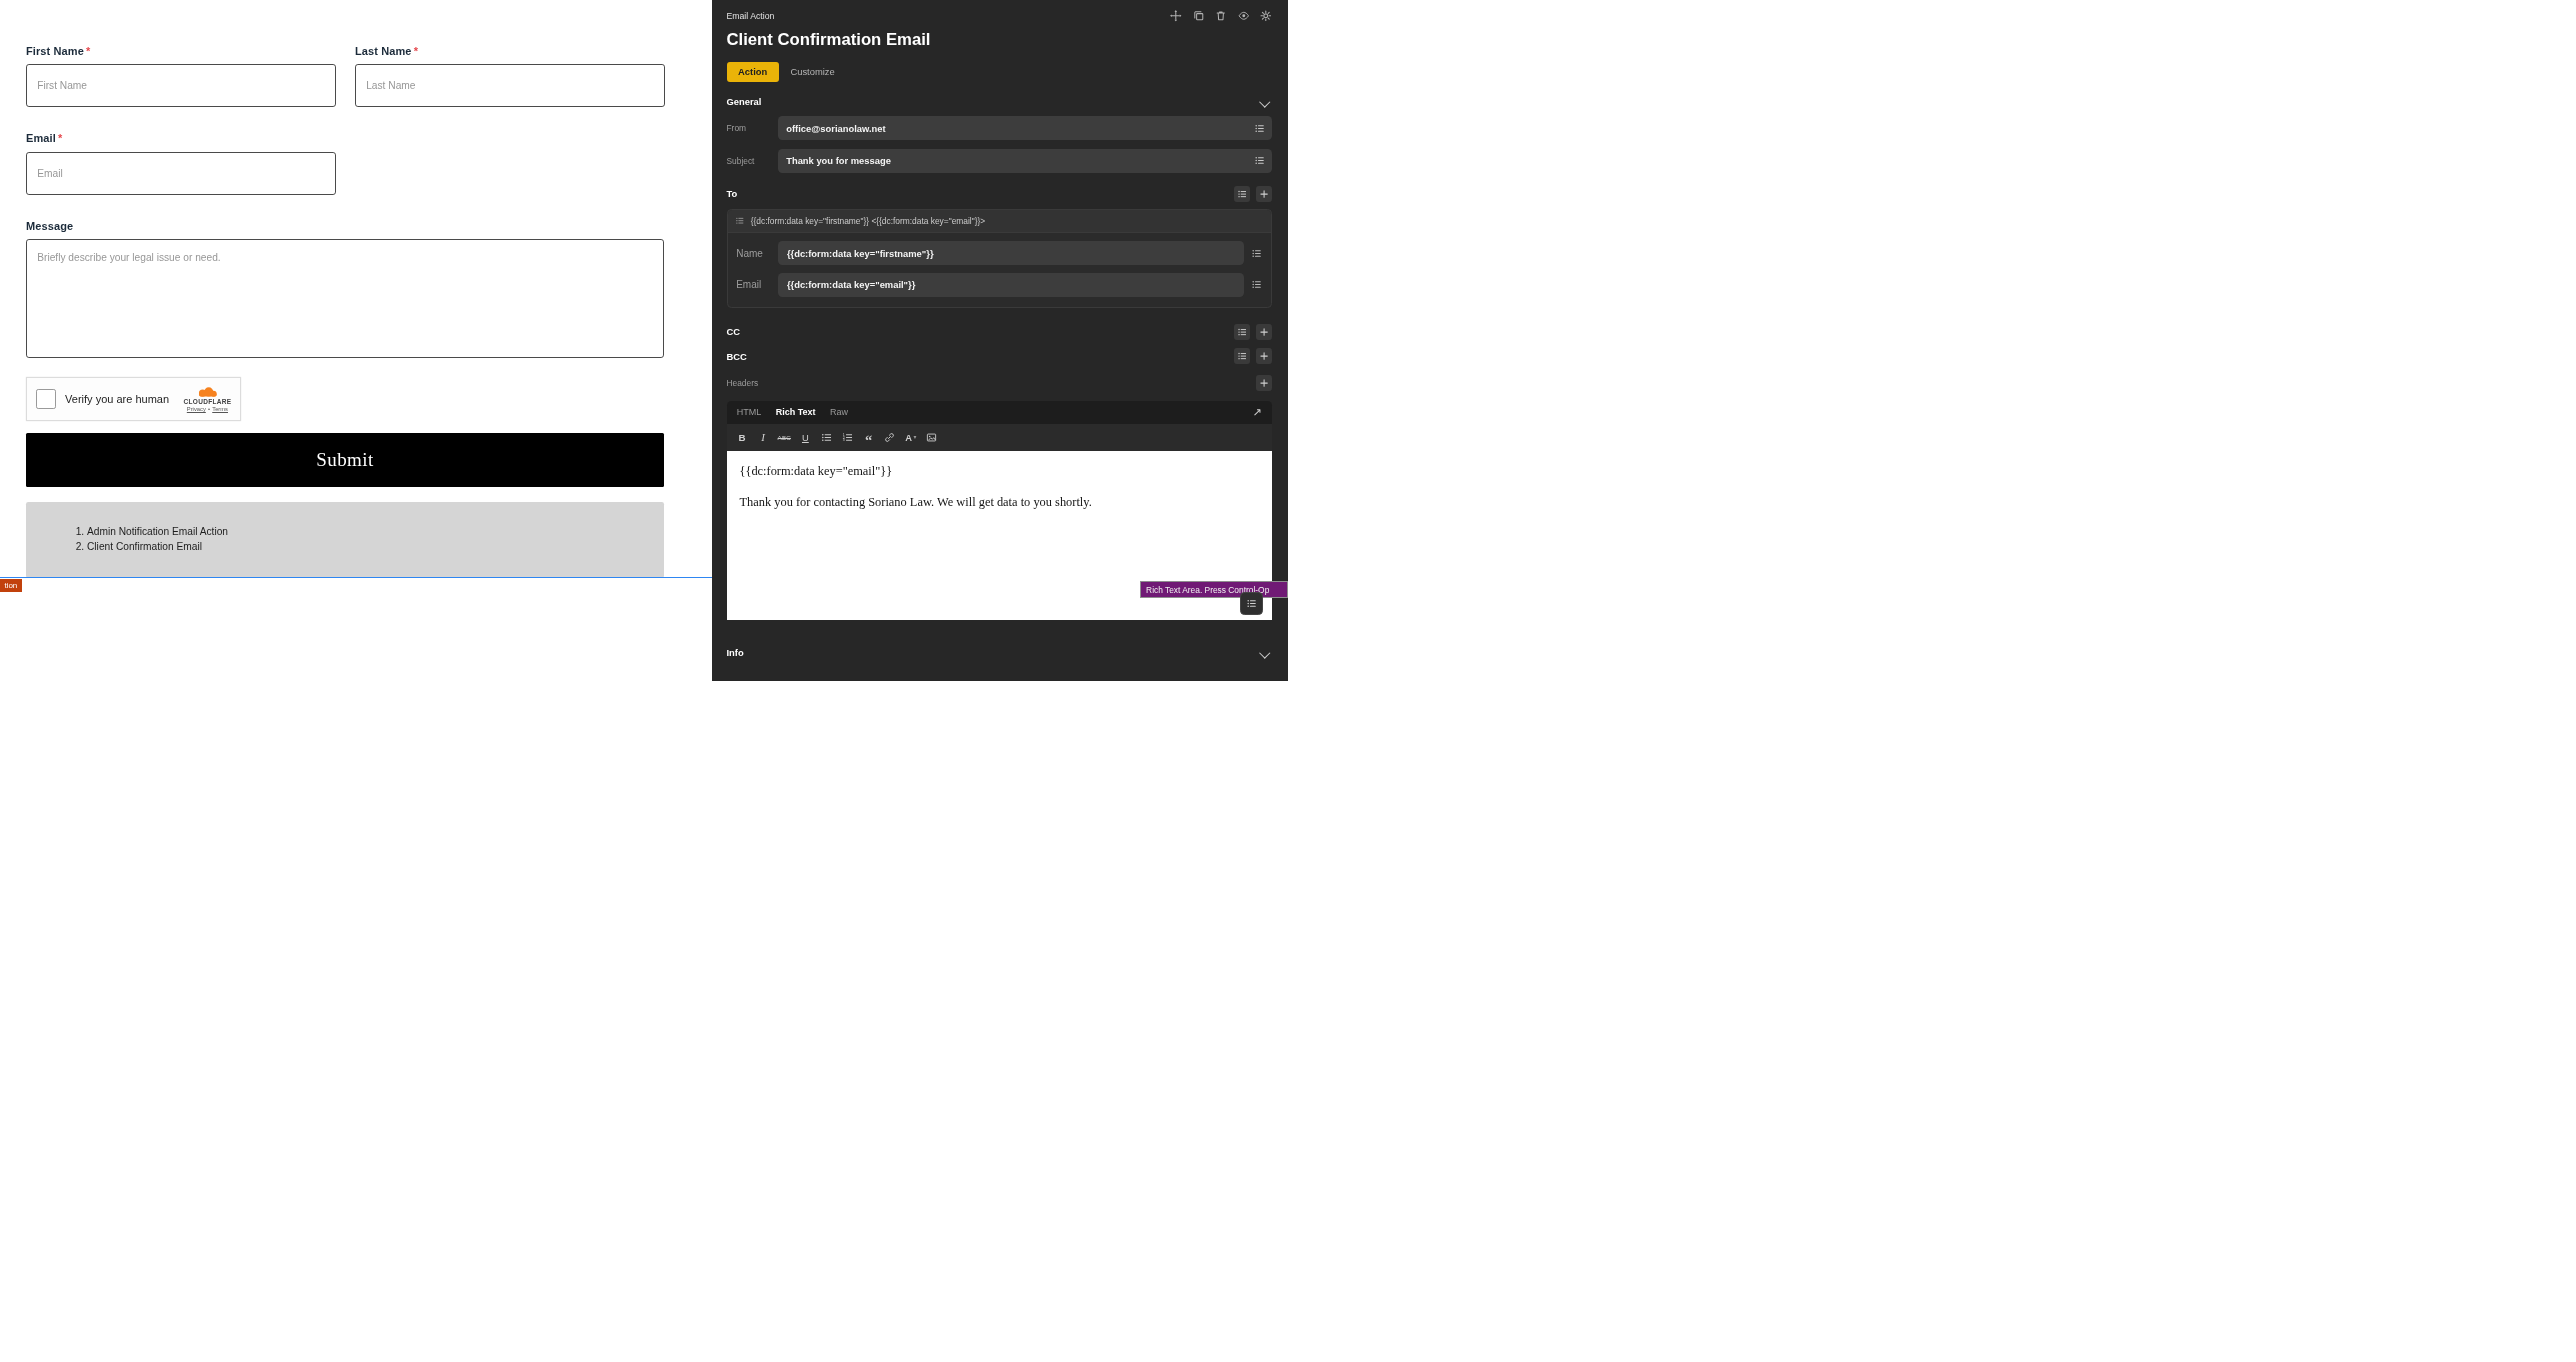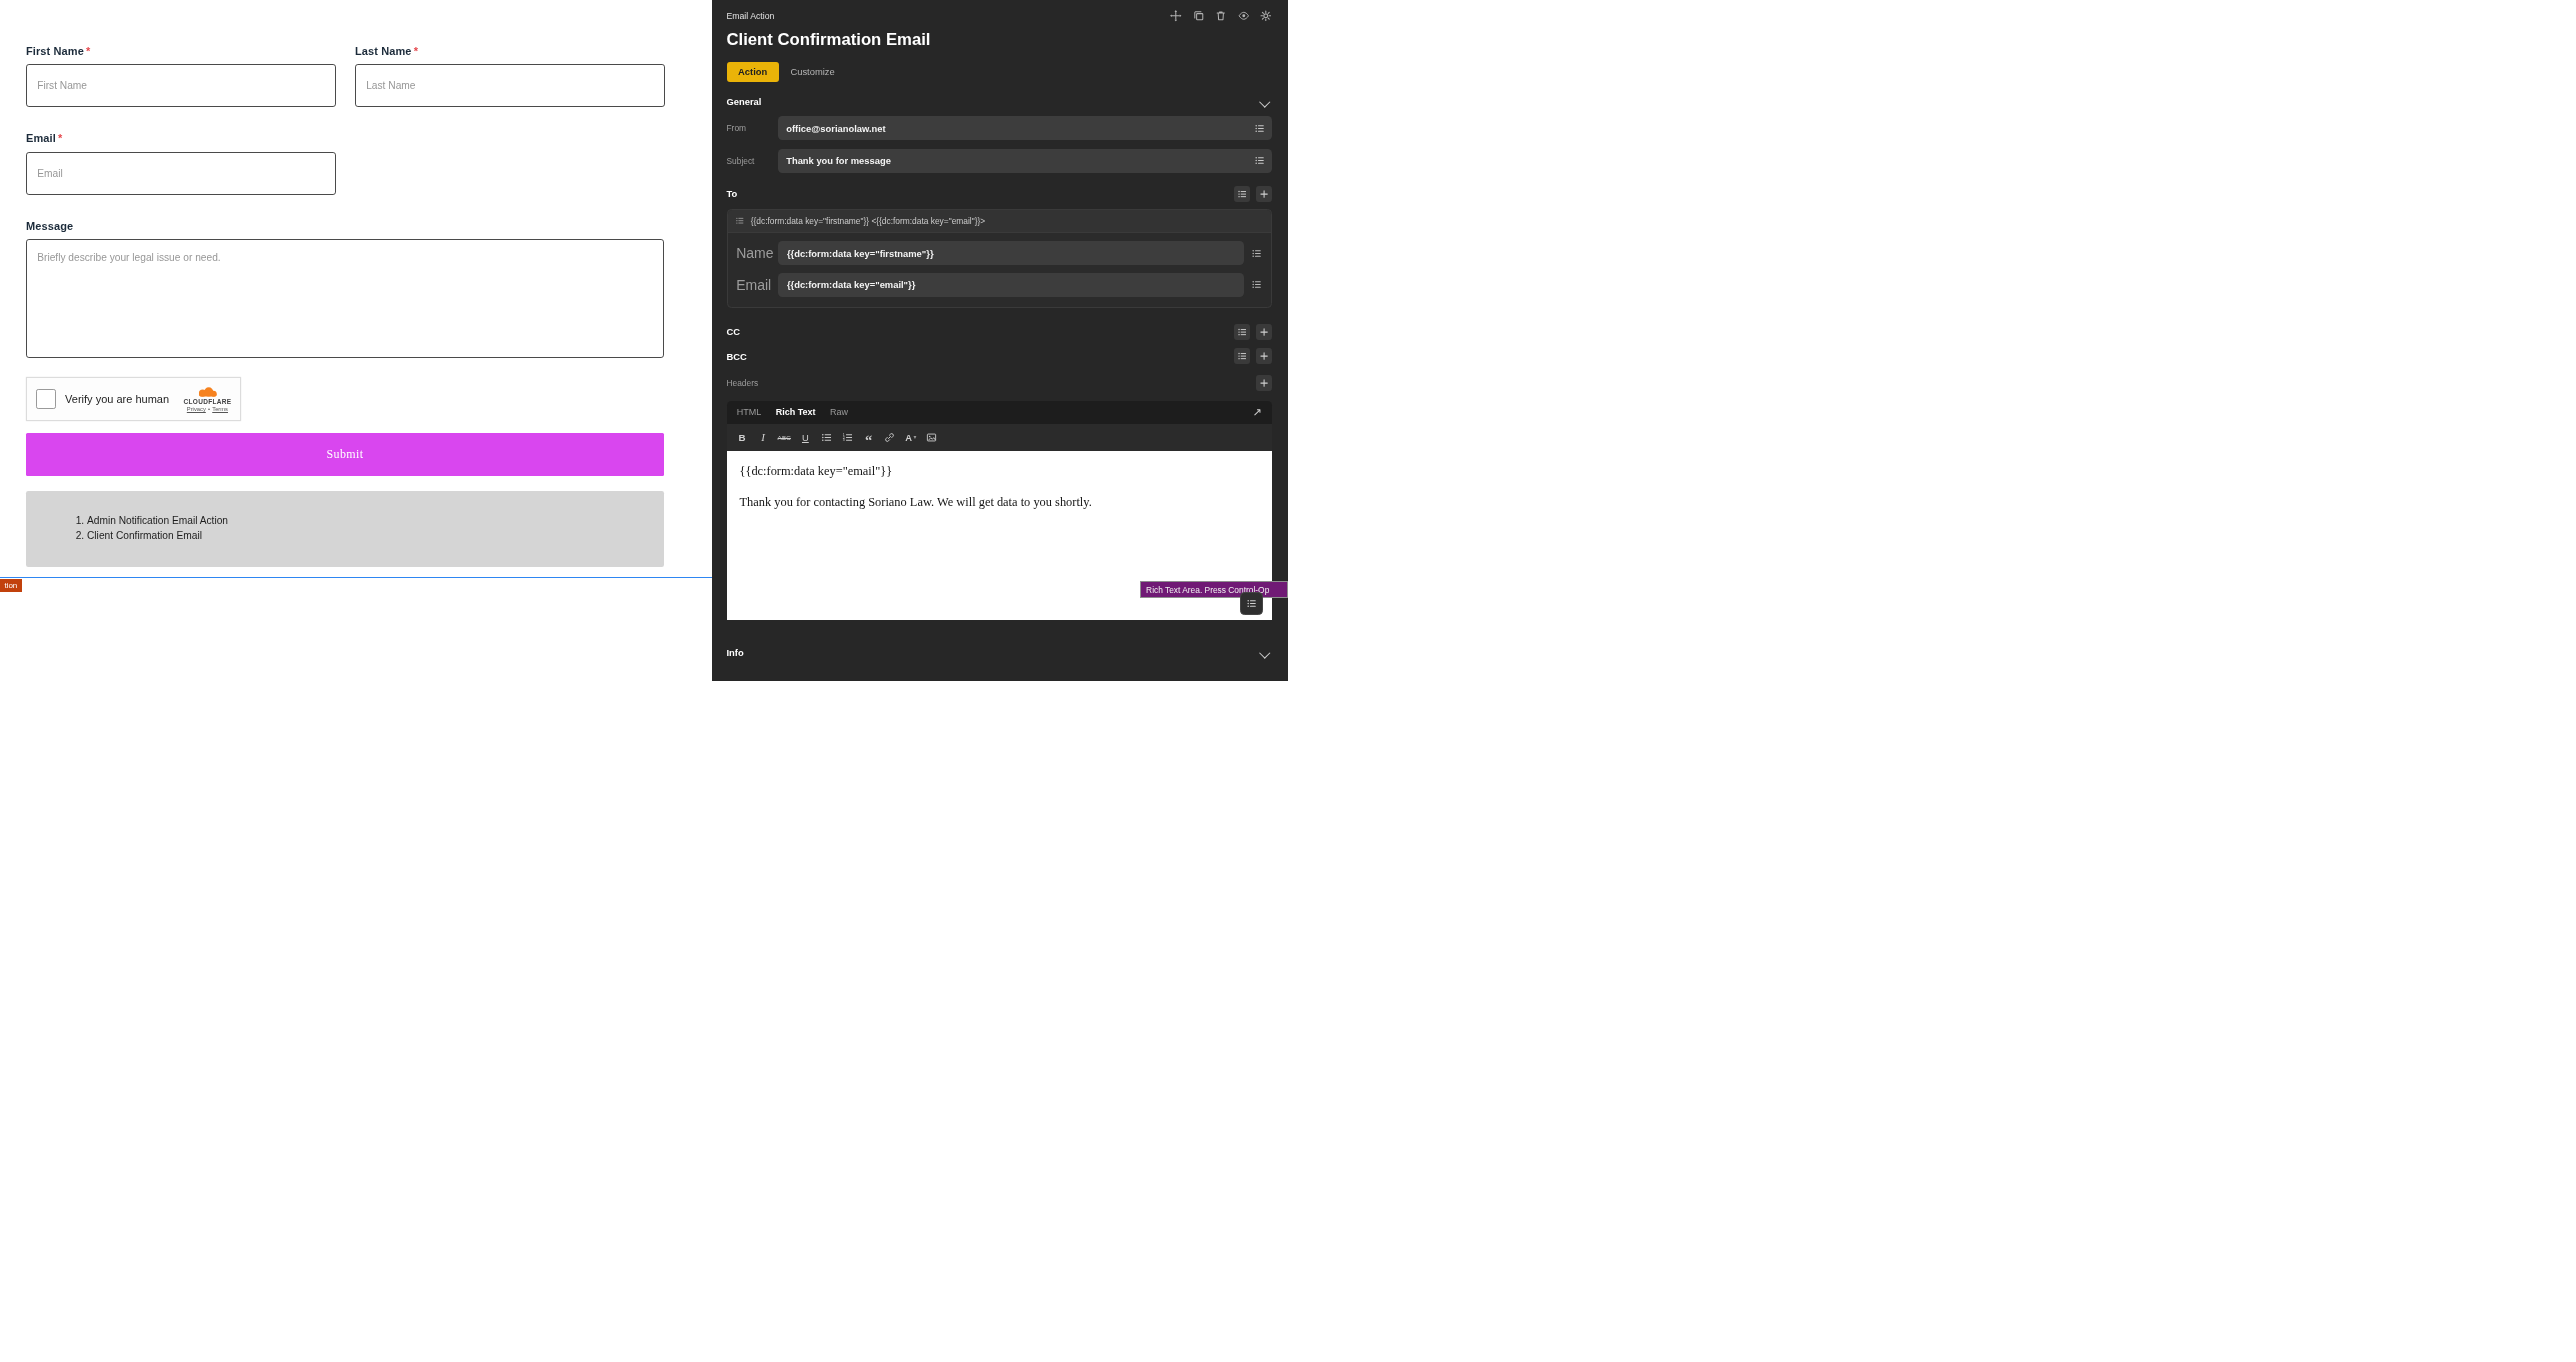--- a/index.html
+++ b/index.html
@@ -18,21 +18,21 @@
   .msg-field{margin-bottom:17.4px}
 
   .captcha{display:flex;align-items:center;width:215px;height:44px;border:0.7px solid #dcdcdc;background:#fdfdfd;box-sizing:border-box;padding:0 8.7px;margin-bottom:11.6px;box-shadow:0 0 1.5px rgba(0,0,0,.10)}
   .cbx{width:18px;height:18px;border:1.5px solid #9a9a9a;border-radius:2.2px;background:#fff;flex:none;cursor:pointer}
   .captcha-label{font-size:11px;color:#232323;margin-left:9.4px;flex:1}
   .cf-brand{display:flex;flex-direction:column;align-items:center;gap:0.7px}
   .cf-name{font-size:6.5px;font-weight:800;color:#404041;letter-spacing:0.3px}
   .cf-links{font-size:5.8px;color:#555;display:flex;gap:2.2px;align-items:center}
   .cf-links .lnk{text-decoration:underline;cursor:pointer}
 
-  .submit-btn{display:block;width:638px;height:43px;background:#d946ef;color:#fff;border:none;border-radius:1.5px;font-family:"Liberation Serif",serif;font-size:12px;letter-spacing:0.4px;margin-bottom:15.3px;cursor:pointer}
+  .submit-btn{display:block;width:638px;height:54px;background:#000000;color:#fff;border:none;border-radius:1.5px;font-family:"Liberation Serif",serif;font-size:19px;letter-spacing:0.4px;margin-bottom:15.3px;cursor:pointer}
 
   .actions-box{background:#d5d5d5;border-radius:2.2px;padding:7.3px 0;width:638px;box-sizing:border-box}
   .actions-box ol{margin:16px;padding-left:45px;font-size:10.2px;color:#1d1d1d;line-height:14.5px}
 
   .selection-line{position:absolute;left:0;top:577px;width:712px;border-top:1.5px solid #2e86f2}
   .selection-badge{position:absolute;left:0;top:579px;background:#c2410c;color:#fff;font-size:8px;padding:2.2px 4.4px;white-space:nowrap}
 
   
   .panel{position:absolute;left:712px;top:0;width:576px;height:681px;background:#272727;box-sizing:border-box;padding:10.2px 16px 0 14.5px;color:#fff}
   .p-head{display:flex;align-items:center;justify-content:space-between}
@@ -61,21 +61,21 @@
   .sq-btn svg{width:10.2px;height:10.2px;display:block}
 
   .to-group{margin-top:7.3px;background:#2b2b2b;border:0.7px solid #3a3a3a;border-radius:4.4px}
   .to-preview{display:flex;align-items:center;gap:6.5px;padding:5.8px 7.3px;border-bottom:0.7px solid #3a3a3a;background:#333;border-radius:4.4px 4.4px 0 0}
   .drag{width:9.4px;height:9.4px;color:#9a9a9a;cursor:grab;flex:none}
   .drag svg{width:9.4px;height:9.4px;display:block}
   .to-preview-text{font-size:8.4px;color:#cdcdcd}
   .to-fields{padding:8.7px 8.7px 10.2px 8.7px}
   .to-row{display:flex;align-items:center}
   .to-row + .to-row{margin-top:7.3px}
-  .to-label{width:42px;font-size:14px;color:#9d9d9d;flex:none}
+  .to-label{width:42px;font-size:10px;color:#9d9d9d;flex:none}
   .ext-icon{width:11px;height:11px;color:#b9b9b9;margin-left:7.3px;flex:none;cursor:pointer}
   .ext-icon svg{width:11px;height:11px;display:block}
 
   .editor{margin-top:10.2px}
   .ed-head{display:flex;align-items:center;gap:14.5px;background:#1d1d1d;height:23px;border-radius:4.4px 4.4px 0 0;padding:0 10.2px}
   .ed-tab{font-size:9px;color:#9a9a9a;cursor:pointer}
   .ed-tab.active{color:#fff;font-weight:600}
   .ed-expand{margin-left:auto;color:#cfcfcf;font-size:11px;cursor:pointer;font-family:"DejaVu Sans",sans-serif}
   .ed-toolbar{display:flex;align-items:center;gap:1.5px;background:#2b2b2b;height:27px;padding:0 5.8px}
   .tb{width:19.6px;height:19.6px;display:flex;align-items:center;justify-content:center;color:#cfcfcf;border-radius:2.9px;cursor:pointer;background:none;border:none;font-family:inherit;padding:0}

